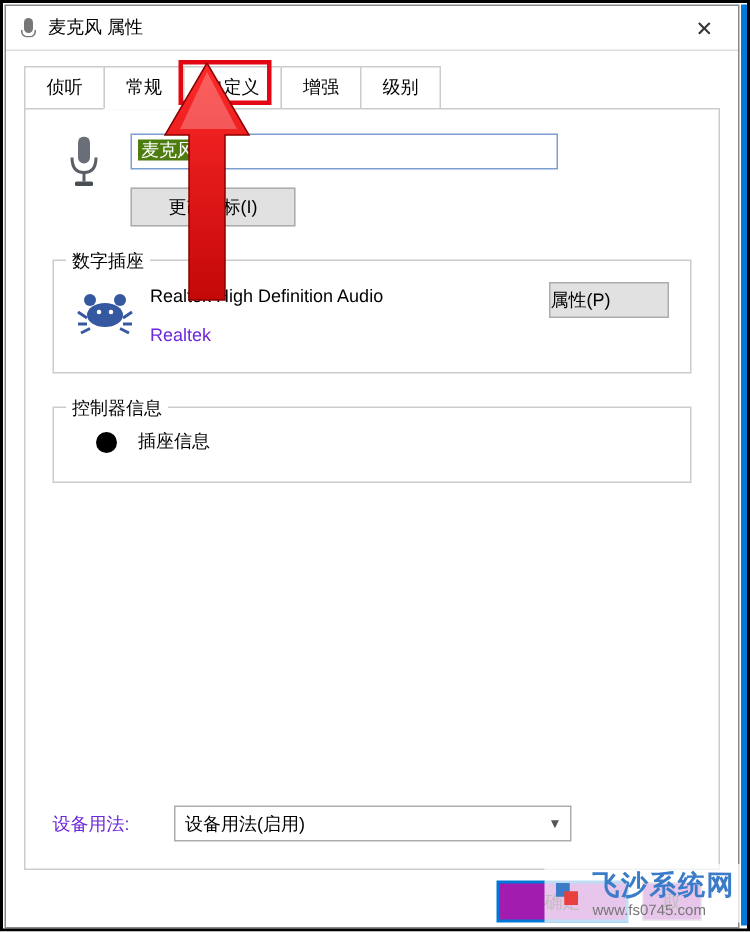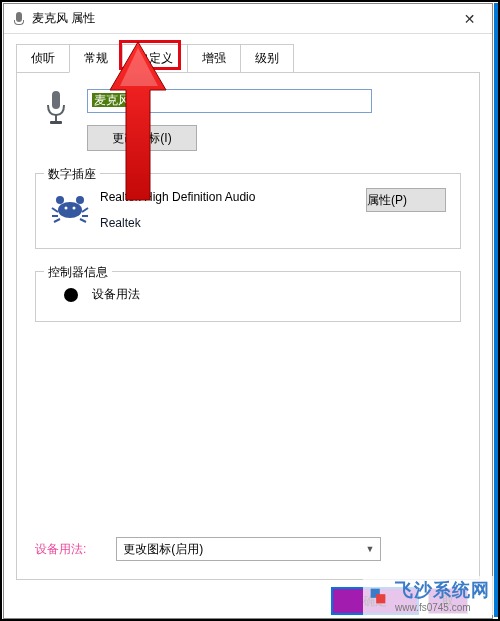--- a/index.html
+++ b/index.html
@@ -181,21 +181,21 @@
     }
     .controller-info {
       flex: 1;
       padding-top: 2px;
     }
     .controller-name {
       color: #000;
       margin-bottom: 12px;
     }
     .controller-vendor {
-      color: #0f172a;
+      color: #6d28d9;
       cursor: pointer;
     }
     .properties-btn {
       width: 80px;
       height: 24px;
       border: 1px solid #adadad;
       background: #e1e1e1;
       cursor: pointer;
       text-align: left;
       line-height: 22px;
@@ -216,21 +216,21 @@
     .usage-row {
       position: absolute;
       bottom: 18px;
       left: 18px;
       right: 18px;
       display: flex;
       align-items: center;
       gap: 30px;
     }
     .usage-label {
-      color: #ec4899;
+      color: #6d28d9;
     }
     .usage-select {
       flex: 1;
       border: 1px solid #adadad;
       height: 24px;
       display: flex;
       align-items: center;
       justify-content: space-between;
       padding: 0 6px;
       background: #fff;
@@ -369,28 +369,28 @@
             <div class="controller-vendor">Realtek</div>
           </div>
           <div class="properties-btn">属性(P)</div>
         </div>
       </div>
 
       <div class="fieldset">
         <span class="legend">控制器信息</span>
         <div class="jack-row">
           <div class="jack-dot"></div>
-          <span>设备用法</span>
+          <span>插座信息</span>
         </div>
       </div>
 
       <div class="usage-row">
         <span class="usage-label">设备用法:</span>
         <div class="usage-select">
-          <span>更改图标(启用)</span>
+          <span>设备用法(启用)</span>
           <span class="dropdown-arrow">▼</span>
         </div>
       </div>
     </div>
 
     <div class="bottom-bar">
       <div class="btn primary">确定</div>
       <div class="btn" style="width:40px;overflow:hidden">取</div>
     </div>
   </div>

